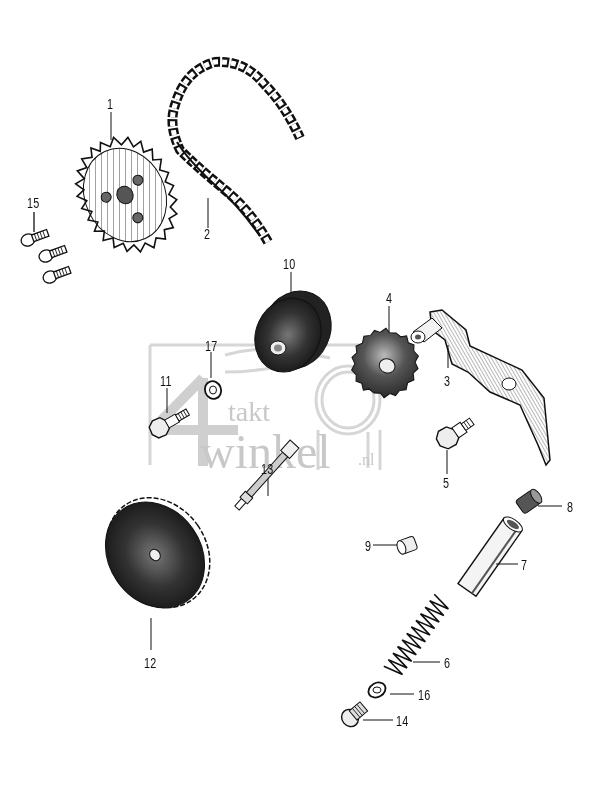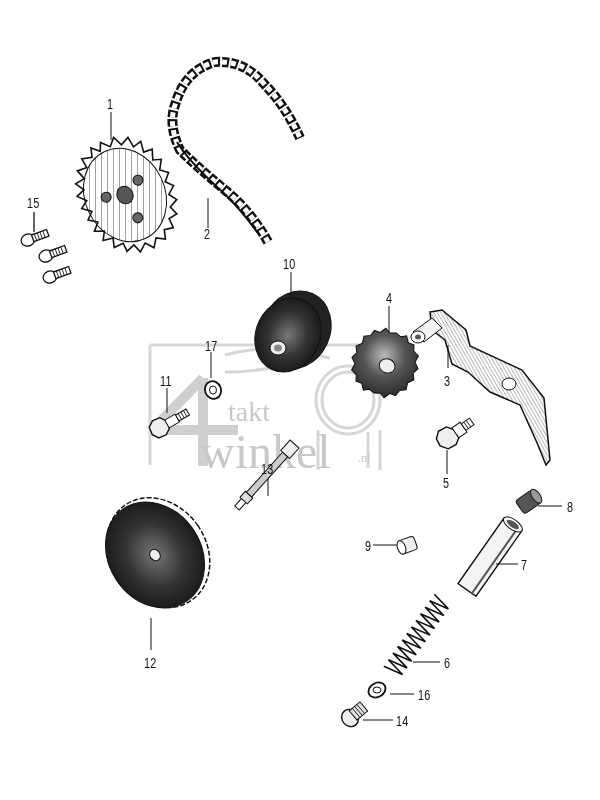--- a/index.html
+++ b/index.html
@@ -29,21 +29,21 @@
         <ellipse cx="348" cy="400" rx="32" ry="34"></ellipse>
         <ellipse cx="348" cy="400" rx="26" ry="28"></ellipse>
         <line x1="318" y1="430" x2="318" y2="470"></line>
         <line x1="380" y1="430" x2="380" y2="470"></line>
         <line x1="368" y1="432" x2="368" y2="468"></line>
         <path d="M150 345 L 150 465 M150 345 L 400 345"></path>
       </g>
     </svg>
     <div class="wm" style="left:228px; top:398px; font-size:28px;">takt</div>
     <div class="wm" style="left:200px; top:428px; font-size:48px;">winkel</div>
-    <div class="wm" style="left:358px; top:452px; font-size:12px;">.nl</div>
+    <div class="wm" style="left:358px; top:452px; font-size:16px;">.nl</div>
   </div>
 
   <svg width="600" height="800">
     <defs>
       <pattern id="hatch" width="6" height="6" patternUnits="userSpaceOnUse" patternTransform="rotate(25)">
         <line x1="0" y1="0" x2="0" y2="6" stroke="#222" stroke-width="0.8"></line>
       </pattern>
       <pattern id="vhatch" width="3" height="3" patternUnits="userSpaceOnUse" patternTransform="rotate(-30)">
         <line x1="0" y1="0" x2="0" y2="3" stroke="#333" stroke-width="0.7"></line>
       </pattern>

